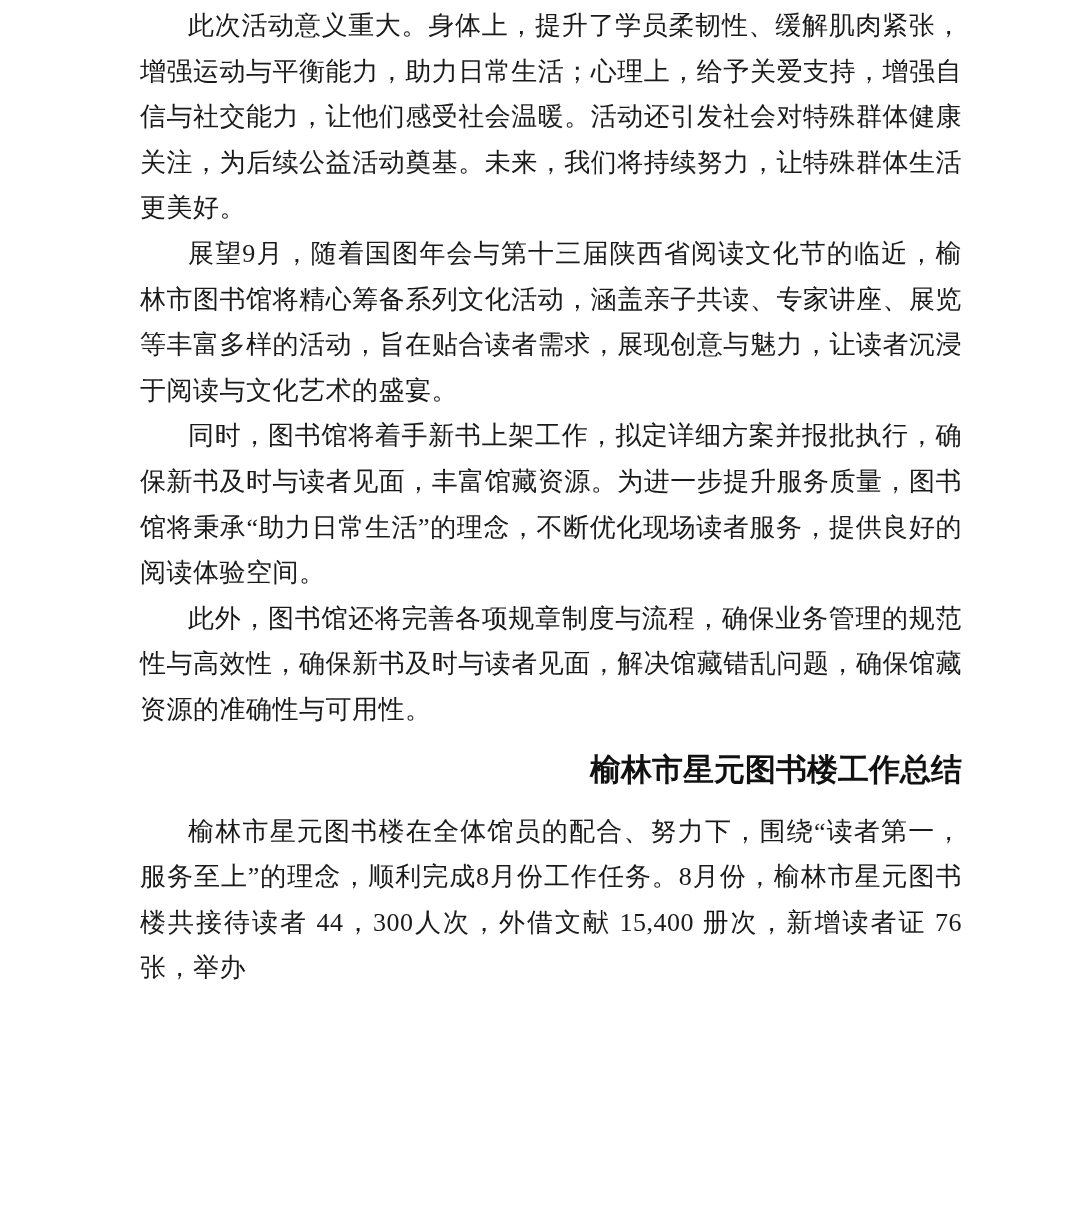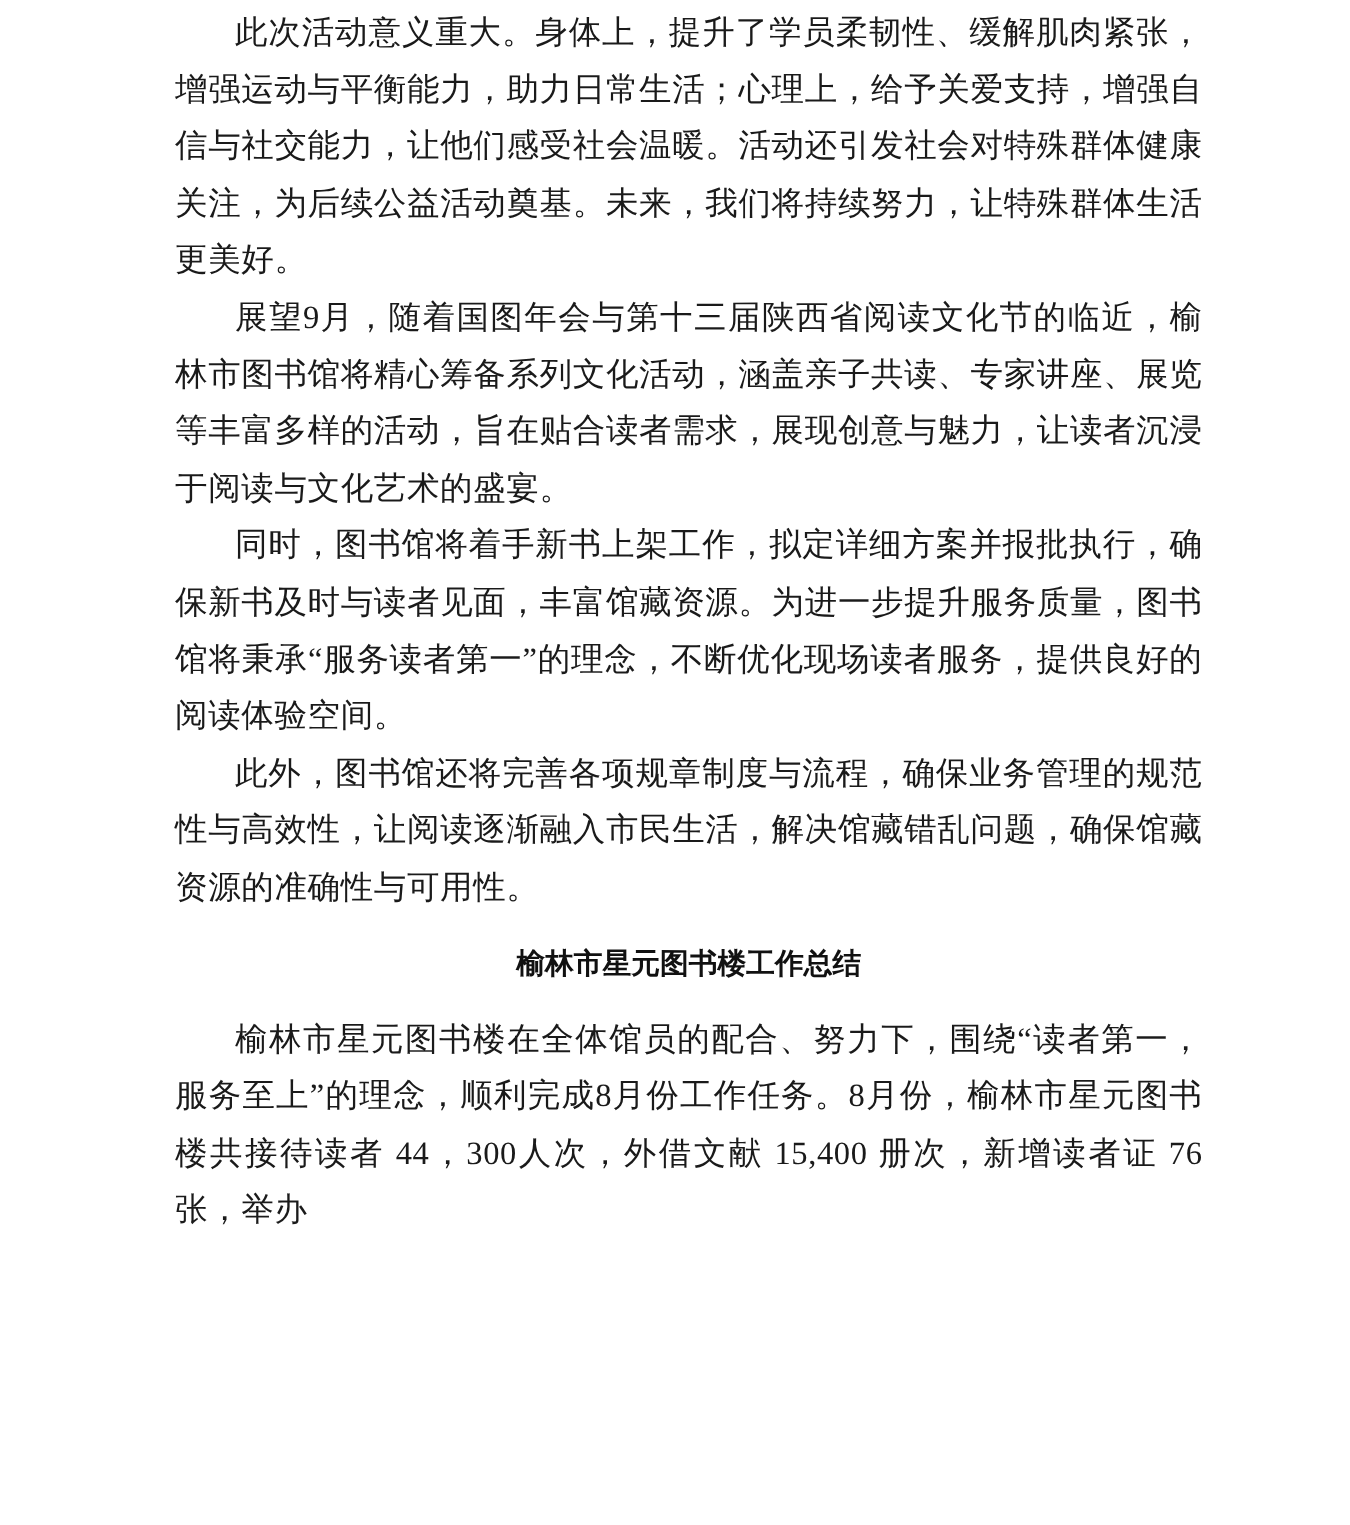--- a/index.html
+++ b/index.html
@@ -25,33 +25,33 @@
   .body-paragraph {
     margin: 0;
     padding: 0;
     text-indent: 48px;
     letter-spacing: 0.5px;
   }
   .section-heading {
     margin: 14px 0 16px 0;
     padding: 0;
     font-family: "Liberation Sans", "DejaVu Sans", sans-serif;
-    font-size: 23px;
+    font-size: 31px;
     line-height: 46px;
     font-weight: 700;
-    text-align: center;
+    text-align: right;
     text-indent: 0;
     color: #111111;
   }
 </style>
 </head>
 <body>
 
 <div class="page">
   <p class="body-paragraph">此次活动意义重大。身体上，提升了学员柔韧性、缓解肌肉紧张，增强运动与平衡能力，助力日常生活；心理上，给予关爱支持，增强自信与社交能力，让他们感受社会温暖。活动还引发社会对特殊群体健康关注，为后续公益活动奠基。未来，我们将持续努力，让特殊群体生活更美好。</p>
   <p class="body-paragraph">展望9月，随着国图年会与第十三届陕西省阅读文化节的临近，榆林市图书馆将精心筹备系列文化活动，涵盖亲子共读、专家讲座、展览等丰富多样的活动，旨在贴合读者需求，展现创意与魅力，让读者沉浸于阅读与文化艺术的盛宴。</p>
-  <p class="body-paragraph">同时，图书馆将着手新书上架工作，拟定详细方案并报批执行，确保新书及时与读者见面，丰富馆藏资源。为进一步提升服务质量，图书馆将秉承“服务读者第一”的理念，不断优化现场读者服务，提供良好的阅读体验空间。</p>
-  <p class="body-paragraph">此外，图书馆还将完善各项规章制度与流程，确保业务管理的规范性与高效性，让阅读逐渐融入市民生活，解决馆藏错乱问题，确保馆藏资源的准确性与可用性。</p>
+  <p class="body-paragraph">同时，图书馆将着手新书上架工作，拟定详细方案并报批执行，确保新书及时与读者见面，丰富馆藏资源。为进一步提升服务质量，图书馆将秉承“助力日常生活”的理念，不断优化现场读者服务，提供良好的阅读体验空间。</p>
+  <p class="body-paragraph">此外，图书馆还将完善各项规章制度与流程，确保业务管理的规范性与高效性，确保新书及时与读者见面，解决馆藏错乱问题，确保馆藏资源的准确性与可用性。</p>
 
   <h2 class="section-heading">榆林市星元图书楼工作总结</h2>
 
   <p class="body-paragraph">榆林市星元图书楼在全体馆员的配合、努力下，围绕“读者第一，服务至上”的理念，顺利完成8月份工作任务。8月份，榆林市星元图书楼共接待读者 44，300人次，外借文献 15,400 册次，新增读者证 76 张，举办</p>
 </div>
 
 </body></html>

